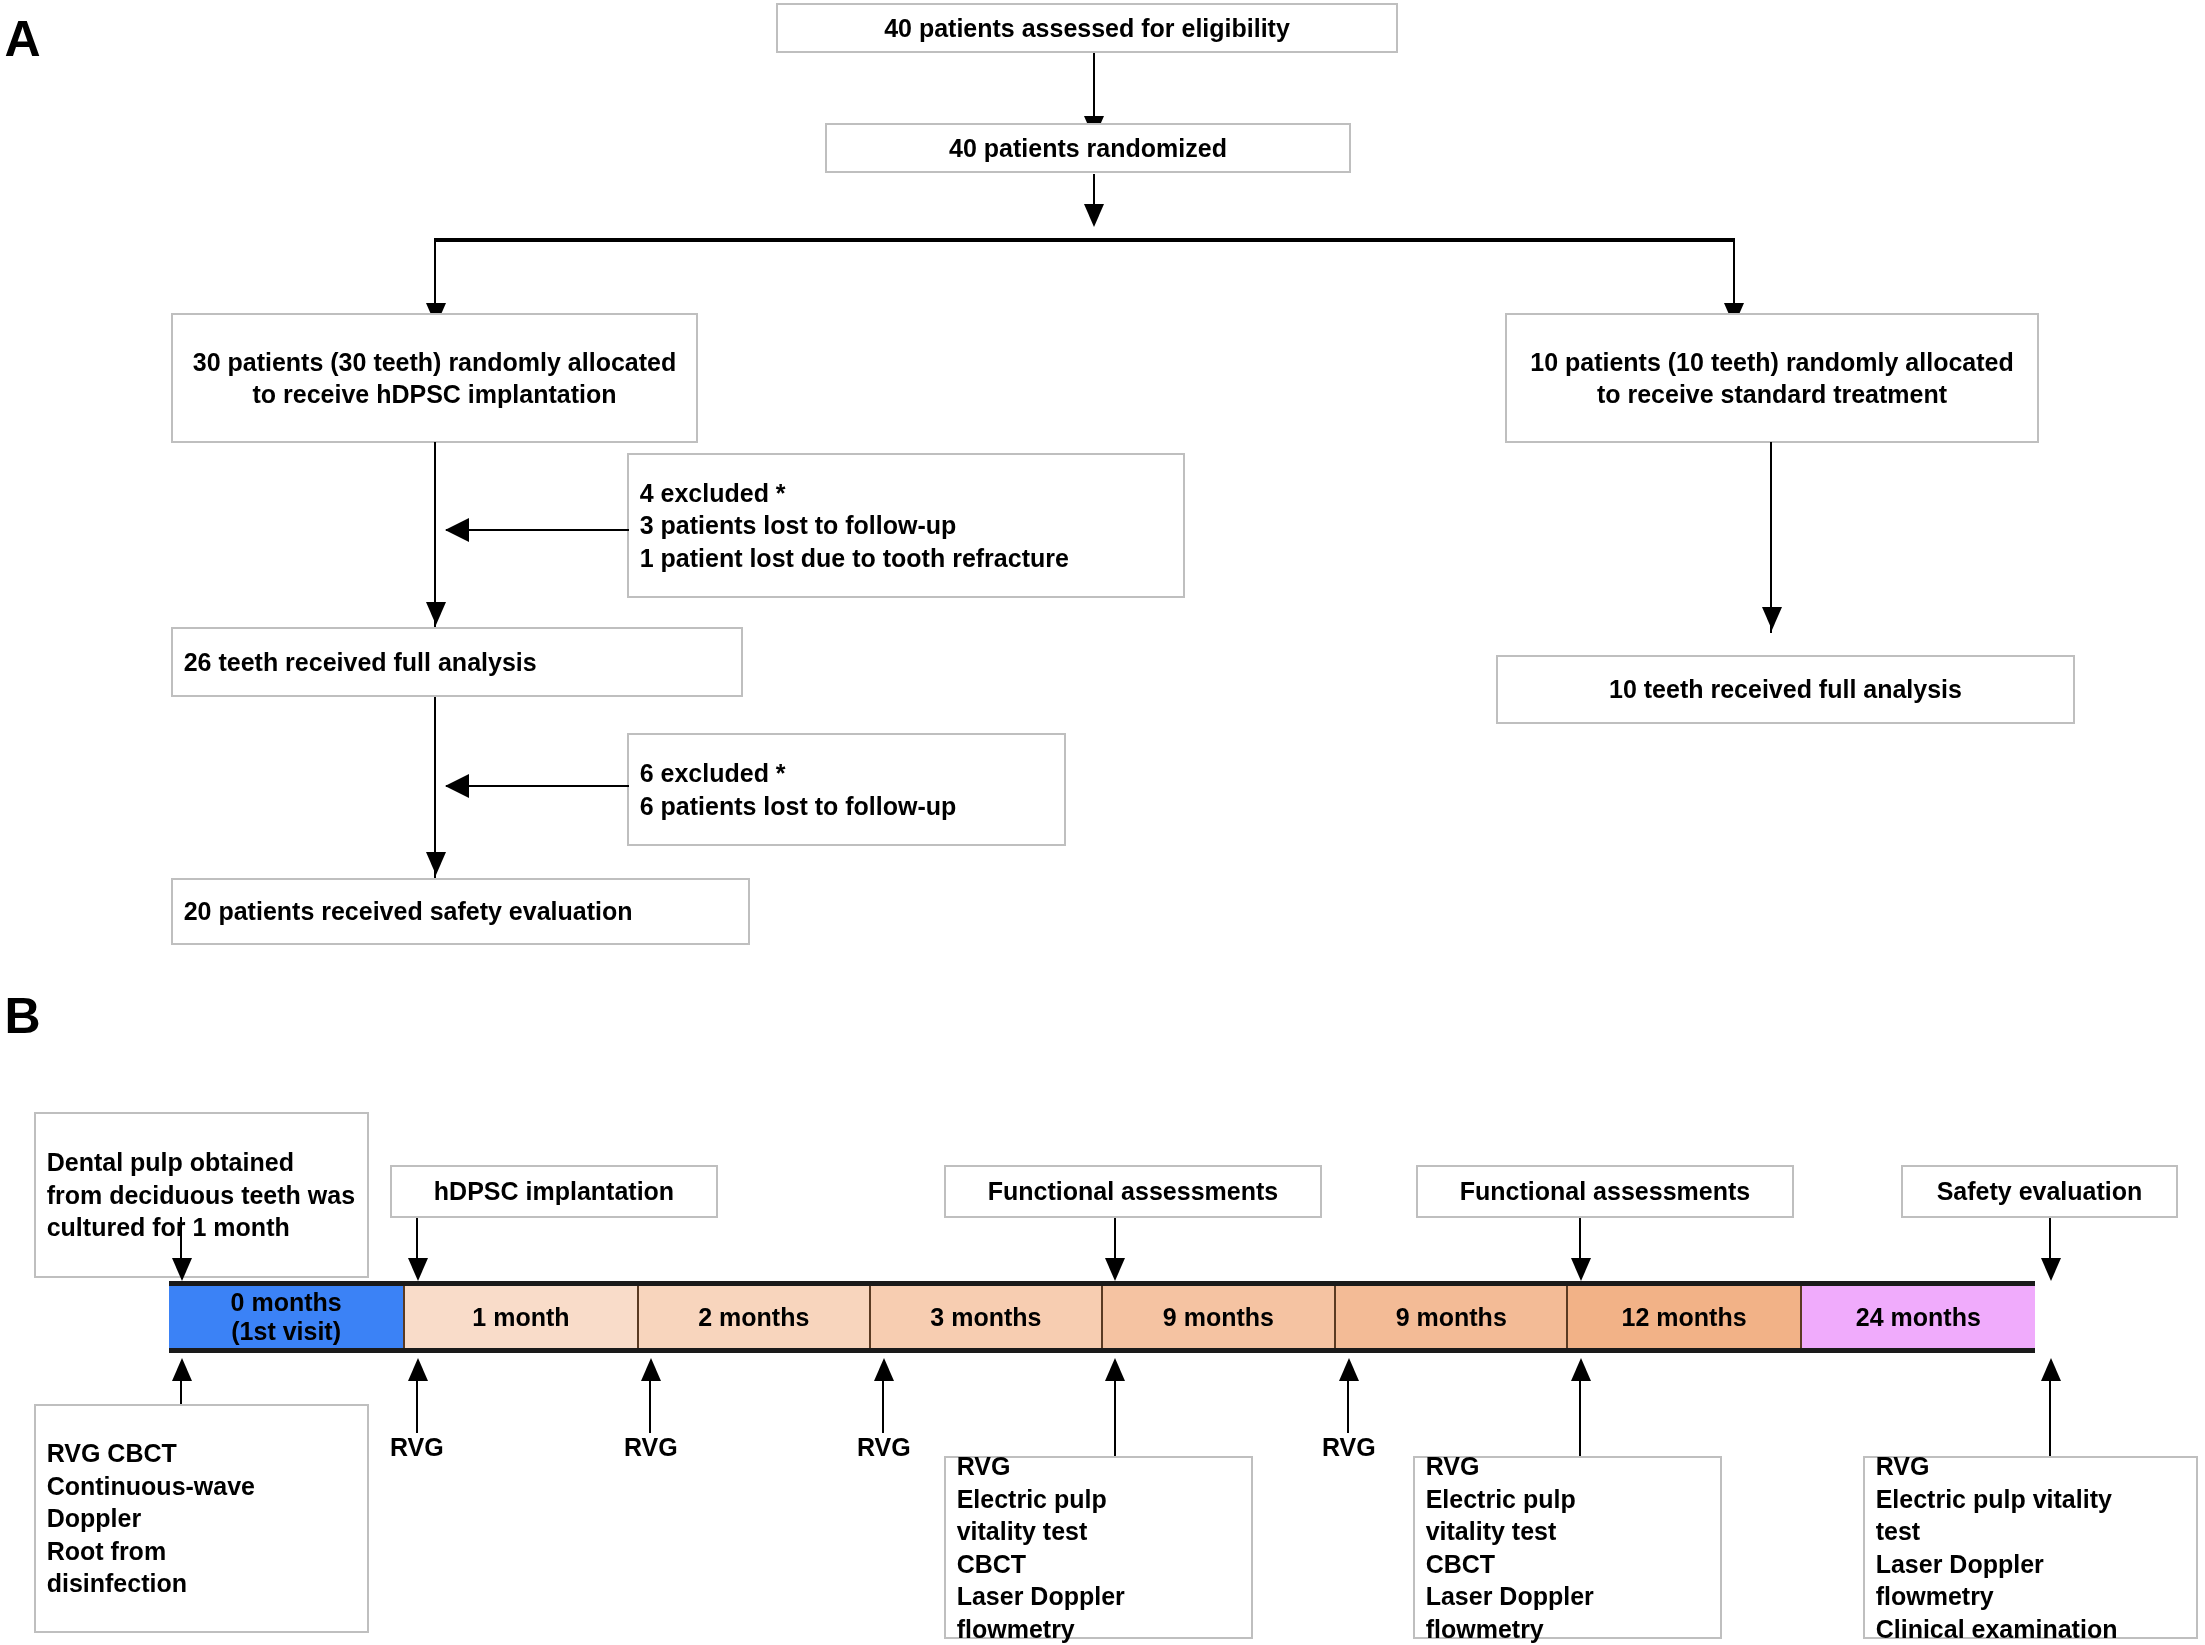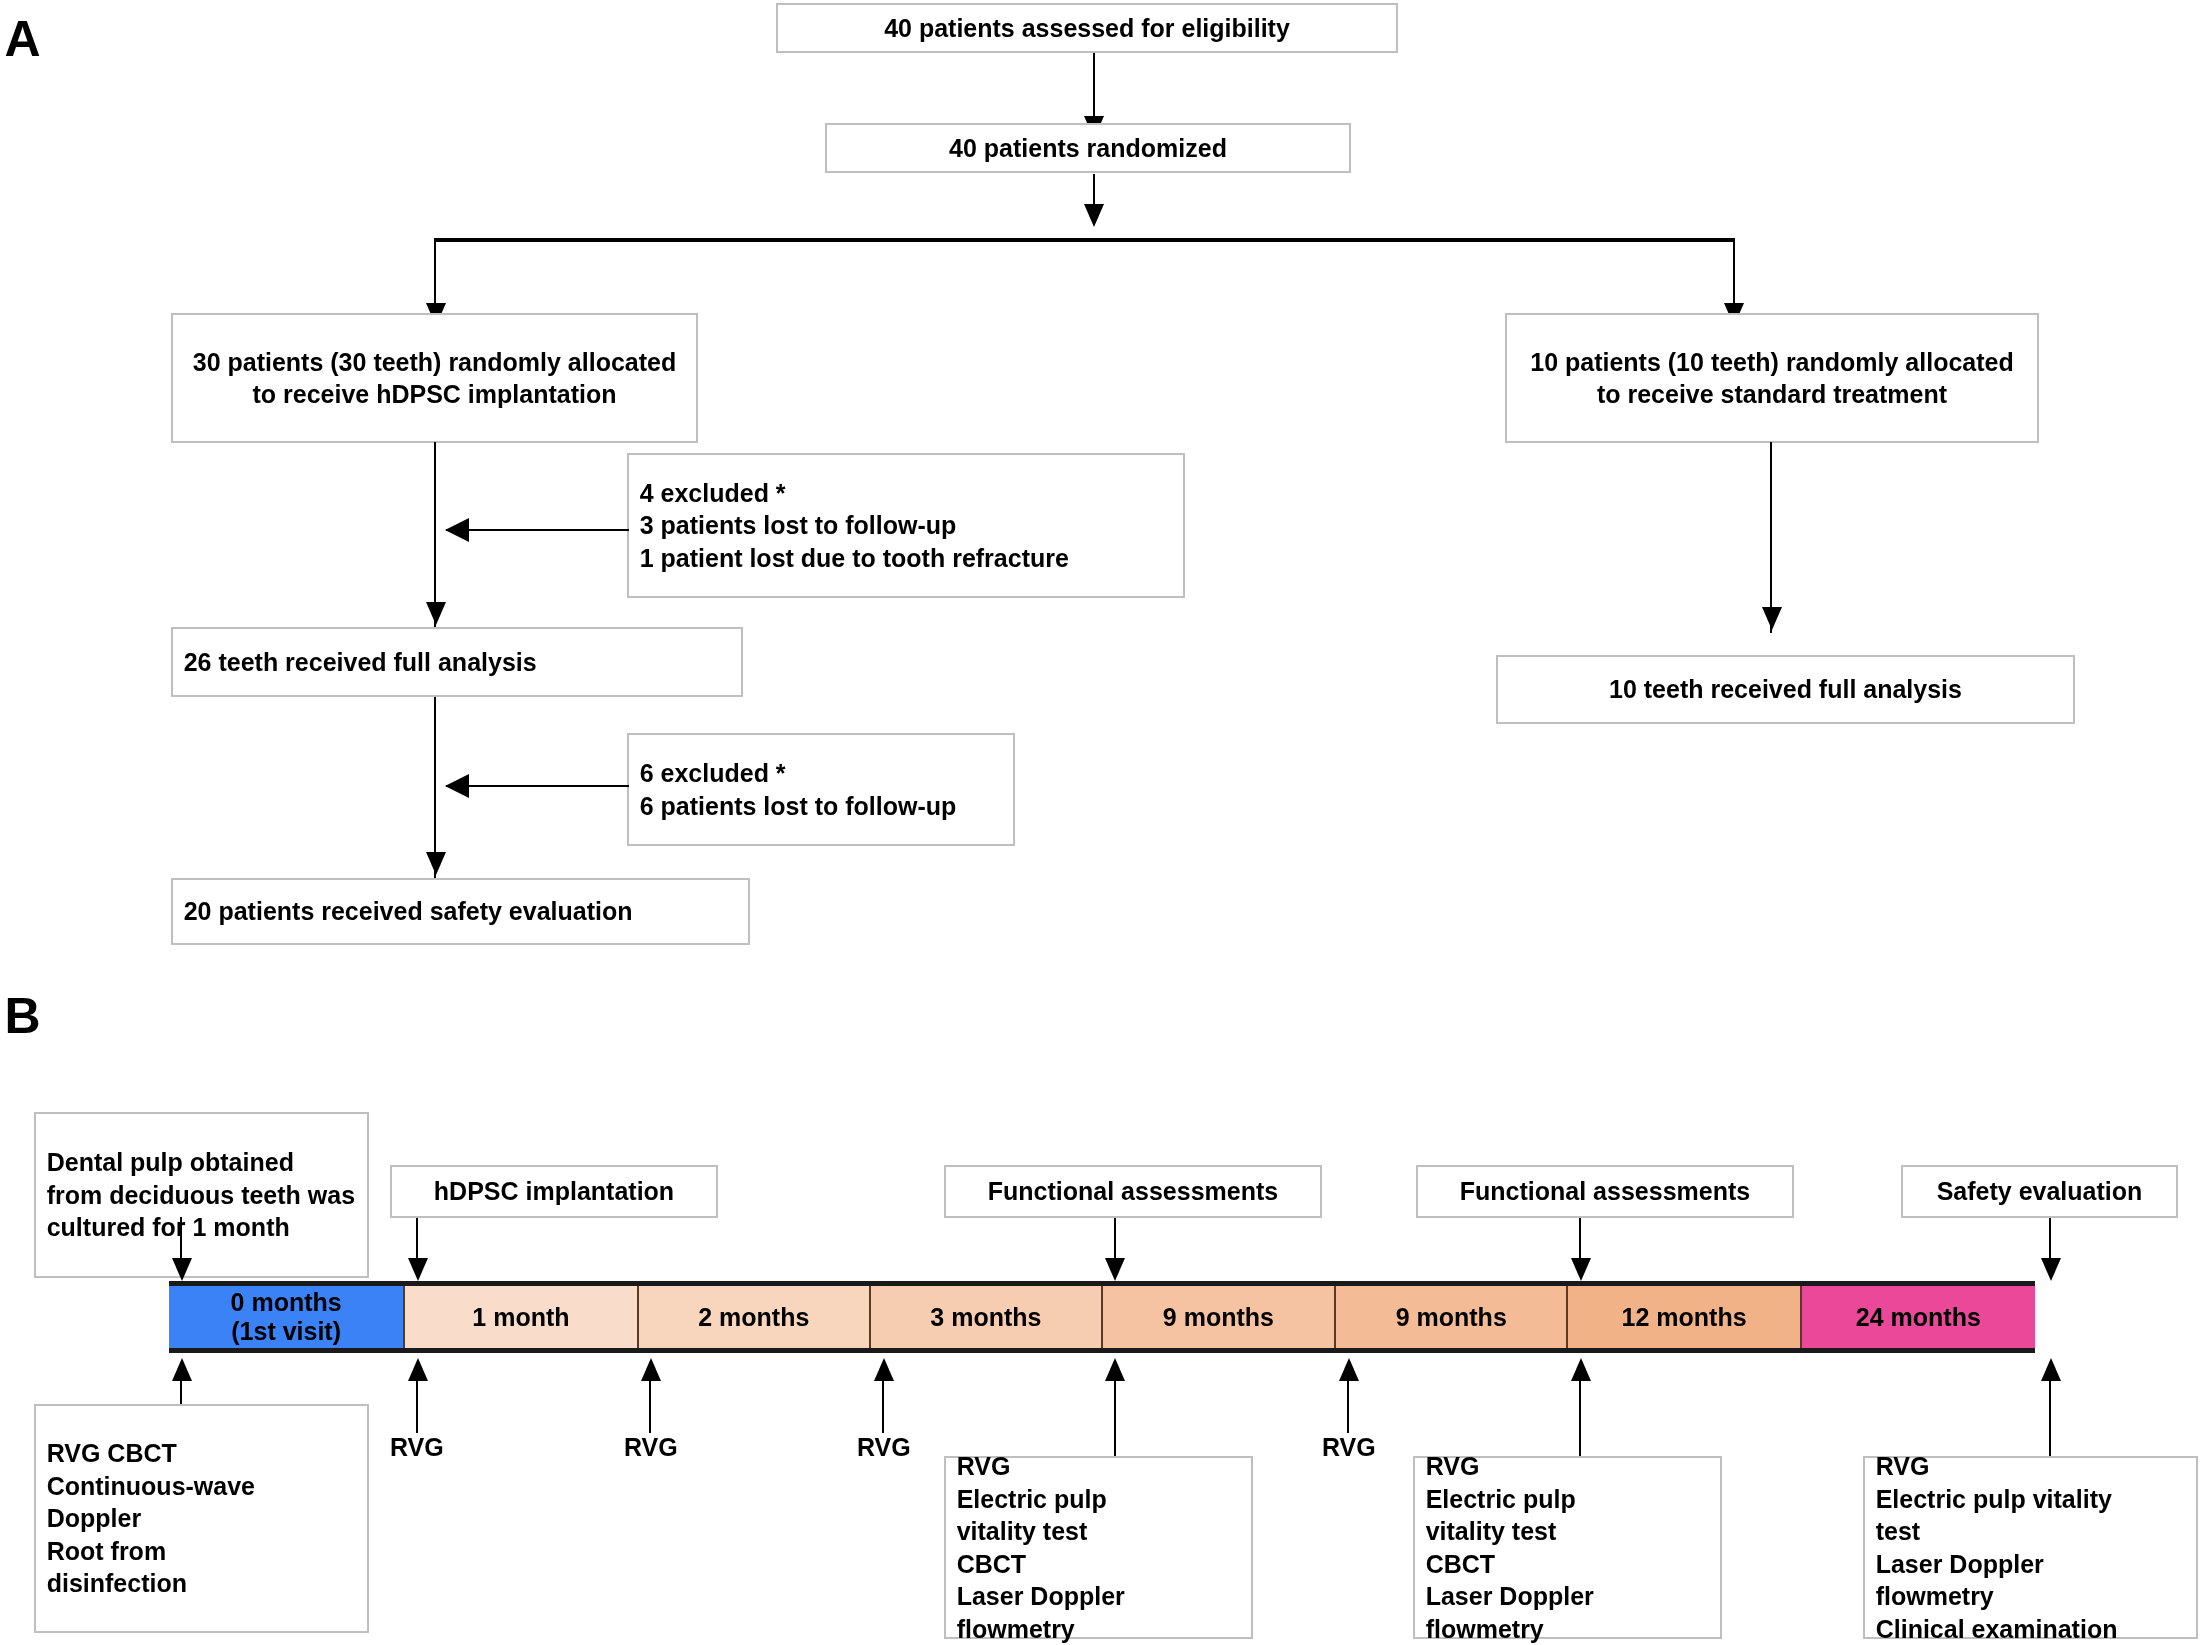--- a/index.html
+++ b/index.html
@@ -160,21 +160,21 @@
 
   <div class="vline" style="left:1770px;top:442px;height:191px;"></div>
   <div class="arrow-down" style="left:1762px;top:607px;"></div>
   <div class="box center" style="left:1496px;top:625px;width:579px;height:69px;margin-top:30px;">
     <span class="txt">10 teeth received full analysis</span>
   </div>
 
   <div class="vline" style="left:434px;top:697px;height:183px;"></div>
   <div class="arrow-down" style="left:426px;top:852px;"></div>
 
-  <div class="box left" style="left:627px;top:733px;width:388px;height:113px;">
+  <div class="box left" style="left:627px;top:733px;width:439px;height:113px;">
     <span class="txt">6 excluded *
 6 patients  lost to follow-up</span>
   </div>
   <div class="hline" style="left:446px;top:785px;width:183px;"></div>
   <div class="arrow-left" style="left:445px;top:774px;"></div>
 
   <div class="box left" style="left:171px;top:878px;width:579px;height:67px;">
     <span class="txt">20 patients received  safety evaluation</span>
   </div>
 
@@ -212,21 +212,21 @@
 
   <div id="timeline-bar">
       <div class="tl-seg" style="background: #3b82f6; flex: 0 0 12.6634%;">0 months
 (1st visit)</div>
       <div class="tl-seg" style="background: rgb(249, 220, 201); flex: 0 0 12.5%;">1 month</div>
       <div class="tl-seg" style="background: rgb(248, 213, 189); flex: 0 0 12.4592%;">2 months</div>
       <div class="tl-seg" style="background: rgb(247, 205, 177); flex: 0 0 12.4183%;">3 months</div>
       <div class="tl-seg" style="background: rgb(245, 195, 162); flex: 0 0 12.5%;">9 months</div>
       <div class="tl-seg" style="background: rgb(243, 187, 150); flex: 0 0 12.4592%;">9 months</div>
       <div class="tl-seg" style="background: rgb(242, 178, 135); flex: 0 0 12.5%;">12 months</div>
-      <div class="tl-seg" style="background: #ec4899; flex: 0 0 12.5%;">24 months</div>
+      <div class="tl-seg" style="background: #f0abfc; flex: 0 0 12.5%;">24 months</div>
     </div>
 
   <div class="arrow-up" style="left:172px;top:1358px;"></div>
   <div class="vline" style="left:180px;top:1380px;height:53px;"></div>
 
   <div class="arrow-up" style="left:408px;top:1358px;"></div>
   <div class="vline" style="left:416px;top:1380px;height:53px;"></div>
 
   <div class="arrow-up" style="left:641px;top:1358px;"></div>
   <div class="vline" style="left:649px;top:1380px;height:53px;"></div>

